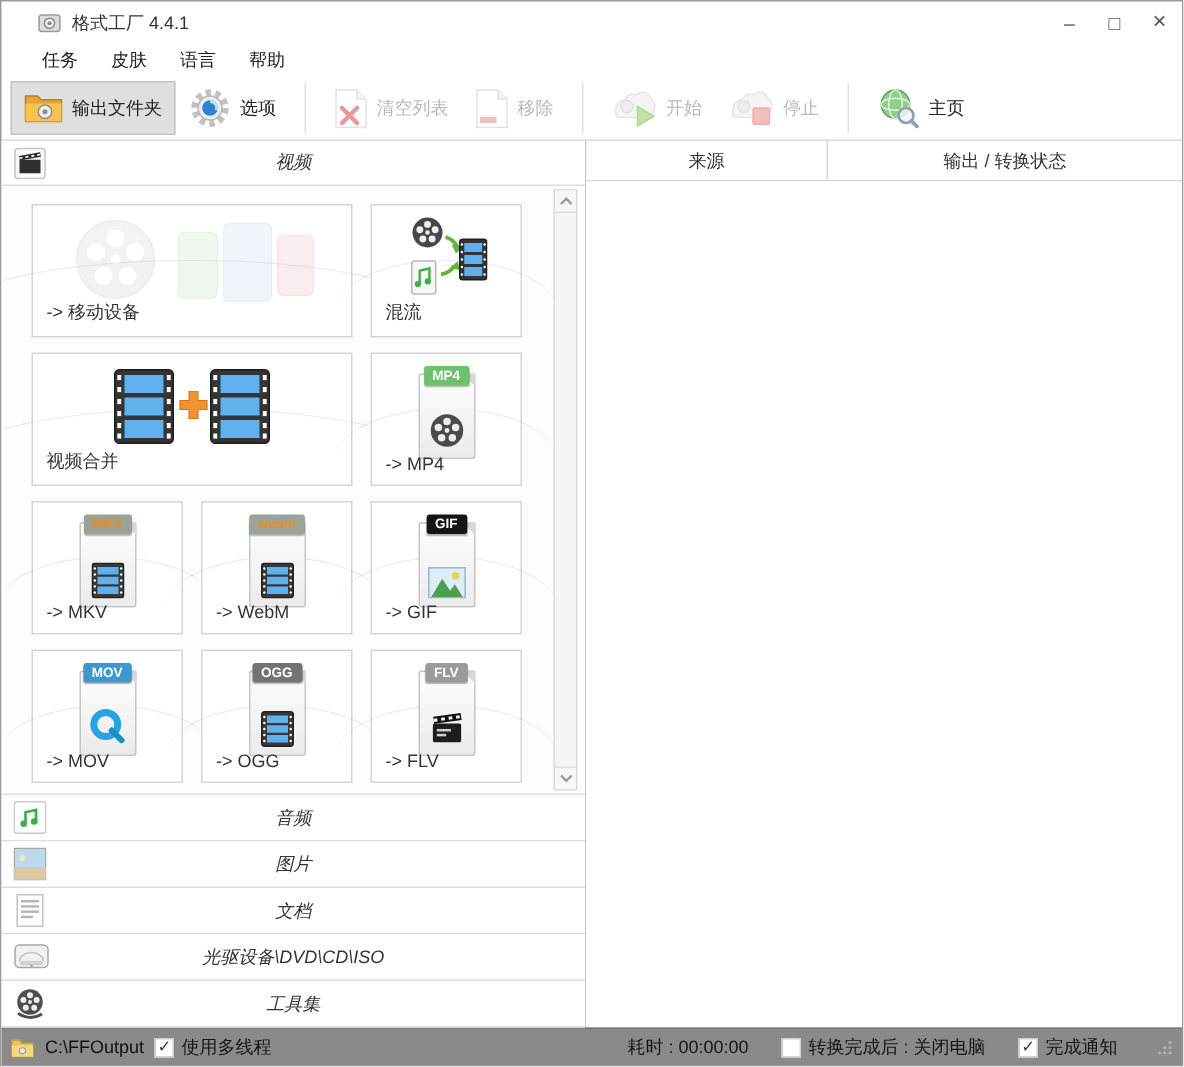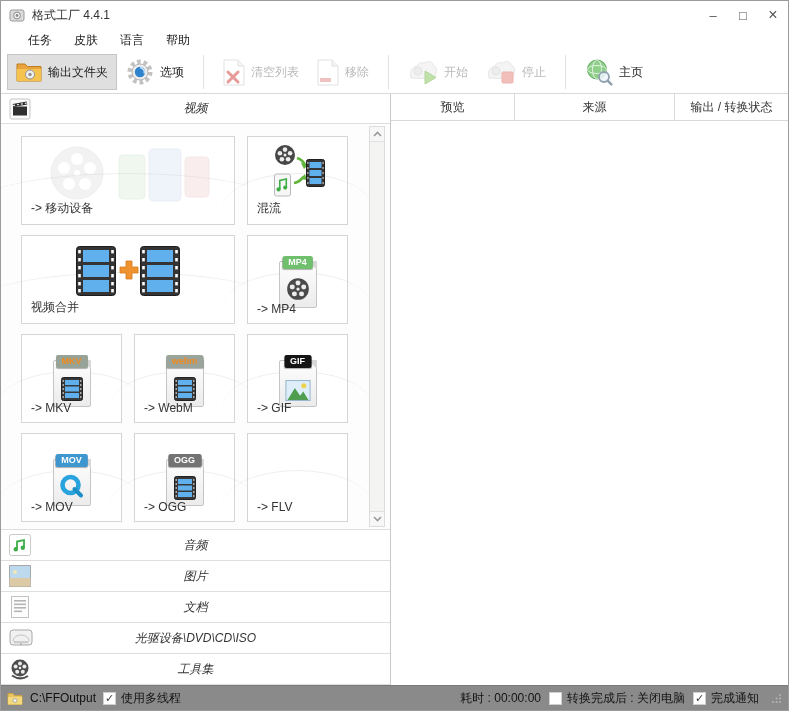--- a/index.html
+++ b/index.html
@@ -1,21 +1,21 @@
 <!DOCTYPE html>
 <html><head>
 <meta charset="utf-8">
 <style>
   * { margin:0; padding:0; box-sizing:border-box; }
   body { font-family:"Liberation Sans", sans-serif; background:#f0f0f0; }
   .window { width:789px; height:711px; background:#fff; border:1px solid #9b9b9b;
             display:flex; flex-direction:column; font-size:12px; color:#222; overflow:hidden; }
 
   
-  .titlebar { height:28px; display:flex; align-items:center; padding-left:8px; flex:none; }
+  .titlebar { height:28px; display:flex; align-items:center; padding-left:24px; flex:none; }
   .app-title { margin-left:7px; color:#333; }
   .win-controls { margin-left:auto; display:flex; height:100%; }
   .wc-btn { width:30px; height:100%; display:flex; align-items:center; justify-content:center;
             color:#555; font-size:13px; cursor:default; }
   .wc-close { font-size:16px; }
 
   
   .menubar { height:22px; display:flex; align-items:center; padding-left:16px; flex:none;text-align:right; }
   .menu-item { padding:2px 11px; color:#222; }
 
@@ -40,21 +40,21 @@
   .cards { position:absolute; left:0; top:0; padding:12px 0 0 20px; }
   .card-row { display:flex; gap:12px; margin-bottom:10px; }
   .card { width:101px; height:89px; background:#fff; border:1px solid #d5d5d5; position:relative; }
   .card.wide { width:214px; }
   .card::before { content:""; position:absolute; left:-25%; right:-25%; top:36px; height:70px;
                   border-radius:50%; border-top:1px solid rgba(0,0,0,0.07); pointer-events:none; }
   .card-label { position:absolute; left:9px; bottom:7px; color:#333; white-space:nowrap; }
   .card-art { position:absolute; top:6px; left:0; right:0; display:flex; justify-content:center; }
 
   
-  .ficon { position:relative; width:48px; height:52px; margin-top:14px; }
+  .ficon { position:relative; width:48px; height:62px; margin-top:2px; }
   .fpage { position:absolute; left:5px; top:5px; right:5px; bottom:0;
            background:linear-gradient(180deg,#fefefe,#ebebeb); border:1px solid #c5c5c5; border-radius:2px; }
   .ffold { position:absolute; right:5px; top:5px; width:0; height:0;
            border-left:9px solid transparent; border-top:9px solid #d8d8d8; }
   .ftag { position:absolute; top:0; left:50%; transform:translateX(-50%); z-index:2;
           font-size:9px; font-weight:bold; color:#fff; padding:1px 6px; border-radius:2px;
           line-height:1.25; box-shadow:0 1px 1px rgba(0,0,0,.3); white-space:nowrap; }
   .tag-mp4 { background:#6fbf6d; } .tag-mkv { background:#96a396; color:#f08a1d; }
   .tag-webm { background:#9aa49a; color:#f08a1d; } .tag-gif { background:#141414; }
   .tag-mov { background:#3f97cf; } .tag-ogg { background:#737373; } .tag-flv { background:#9a9a9a; }
@@ -77,21 +77,21 @@
   .list-body { flex:1; background:#fff; }
 
   
   .statusbar { height:25px; flex:none; background:#8a8a8a; border-top:1px solid #7b7b7b;
                display:flex; align-items:center; padding:0 6px; gap:7px; color:#141414; }
   .sb-path { color:#101010; }
   .cb { width:13px; height:13px; background:#fff; border:1px solid #cfcfcf; flex:none;
         display:inline-flex; align-items:center; justify-content:center;
         font-size:11px; line-height:1; color:#3a3a3a; }
   .sb-group { display:flex; align-items:center; gap:5px; }
-  .sb-right { margin-left:auto; display:flex; align-items:center; gap:8px; }
+  .sb-right { margin-left:auto; display:flex; align-items:center; gap:22px; }
   .grip { margin-left:4px; display:flex; }
 </style>
 </head>
 <body>
 
 <div class="window">
 
   <div class="titlebar">
     <svg width="16" height="16" viewBox="0 0 16 16">
       <rect x="1" y="3" width="14" height="11" rx="2" fill="#dcdcdc" stroke="#9a9a9a"></rect>
@@ -465,20 +465,34 @@
                         <circle cx="19.8" cy="12" r="0.8"></circle>
                         <circle cx="19.8" cy="16" r="0.8"></circle>
                         <circle cx="19.8" cy="20" r="0.8"></circle>
                       </g>
                   </svg>
                 </div>
               </div>
               <span class="card-label">-&gt; OGG</span>
             </div>
             <div class="card">
+              <div class="card-art">
+                <div class="ficon">
+                  <div class="fpage"></div>
+                    <div class="ffold"></div>
+                  <span class="ftag tag-flv">FLV</span>
+                  <svg class="fglyph" width="23" height="23" viewBox="0 0 22 22">
+                    <rect x="2" y="7" width="18" height="12" rx="1" fill="#1d1d1d"></rect>
+                    <line x1="2.5" y1="5" x2="20" y2="2.6" stroke="#111" stroke-width="4.5"></line>
+                    <line x1="2.5" y1="5" x2="20" y2="2.6" stroke="#f2f2f2" stroke-width="2" stroke-dasharray="2.4 2.4"></line>
+                    <rect x="4.5" y="10.5" width="9" height="1.6" fill="#cfcfcf"></rect>
+                    <rect x="4.5" y="13.6" width="6" height="1.6" fill="#cfcfcf"></rect>
+                  </svg>
+                </div>
+              </div>
               <span class="card-label">-&gt; FLV</span>
             </div>
           </div>
         </div>
 
         <div class="vscroll">
           <div class="vs-btn vs-up">
             <svg width="9" height="6" viewBox="0 0 9 6">
               <polyline points="1,5 4.5,1.5 8,5" fill="none" stroke="#9a9a9a" stroke-width="1.6"></polyline>
             </svg>
@@ -552,21 +566,20 @@
             <circle cx="11" cy="10" r="1.3" fill="#ededed"></circle>
             <path d="M3 17.5 q8 5.5 16 0.5" stroke="#4e4e4e" stroke-width="2" fill="none"></path>
           </svg>
         </span>
         <span class="acc-label">工具集</span>
       </div>
     </div>
 
     <div class="right-panel">
       <div class="list-header">
-        <div class="lh-cell lh-0">预览</div>
         <div class="lh-cell lh-1">来源</div>
         <div class="lh-cell lh-2">输出 / 转换状态</div>
       </div>
       <div class="list-body"></div>
     </div>
   </div>
 
   <div class="statusbar">
     <svg width="16" height="13" viewBox="0 0 16 13">
       <path d="M1 1.5 h5 l1.5 2 H15 v9 H1 Z" fill="#e9c463" stroke="#caa23f"></path>

